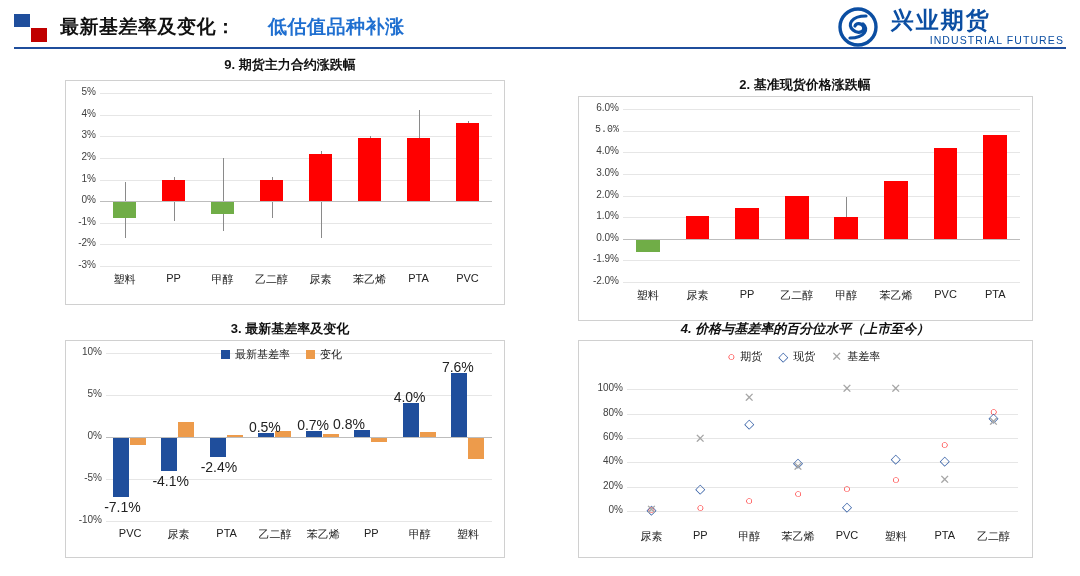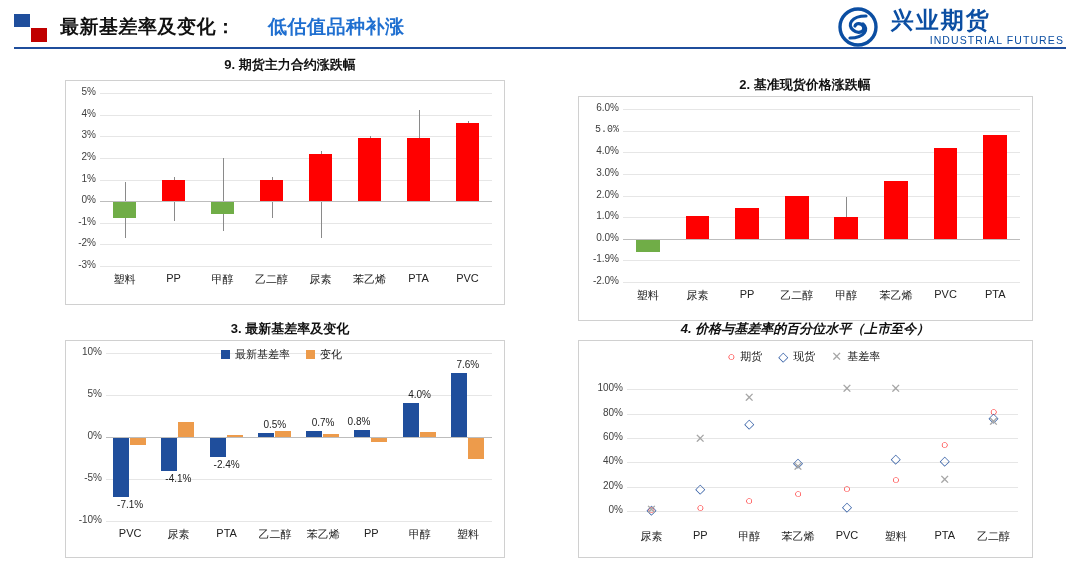--- a/index.html
+++ b/index.html
@@ -23,21 +23,21 @@
 
   
   .panel-title{position:absolute;font-size:13px;font-weight:bold;color:#111;text-align:center;}
   .plot{position:absolute;border:1px solid #d0d0d0;background:#fff;box-sizing:border-box;}
   .axis-label{position:absolute;font-size:10px;color:#404040;text-align:right;white-space:nowrap;}
   .cat-label{position:absolute;font-size:11px;color:#222;text-align:center;white-space:nowrap;}
   .gridline{position:absolute;height:1px;background:#e6e6e6;}
   .zeroline{position:absolute;height:1px;background:#bdbdbd;}
   .bar{position:absolute;}
   .wick{position:absolute;width:1px;background:#8a8a8a;}
-  .dlabel{position:absolute;font-size:10px;color:#222;white-space:nowrap;text-align:center;}
+  .dlabel{position:absolute;font-size:14px;color:#222;white-space:nowrap;}
   .legend{position:absolute;display:flex;align-items:center;gap:16px;font-size:11px;color:#222;}
   .lg-item{display:flex;align-items:center;gap:5px;}
   .lg-sw{width:9px;height:9px;display:inline-block;}
   .marker{position:absolute;font-size:13px;line-height:1;font-weight:bold;}
 </style>
 </head>
 <body>
 
 <div class="header">
   <div class="logo-mark">

